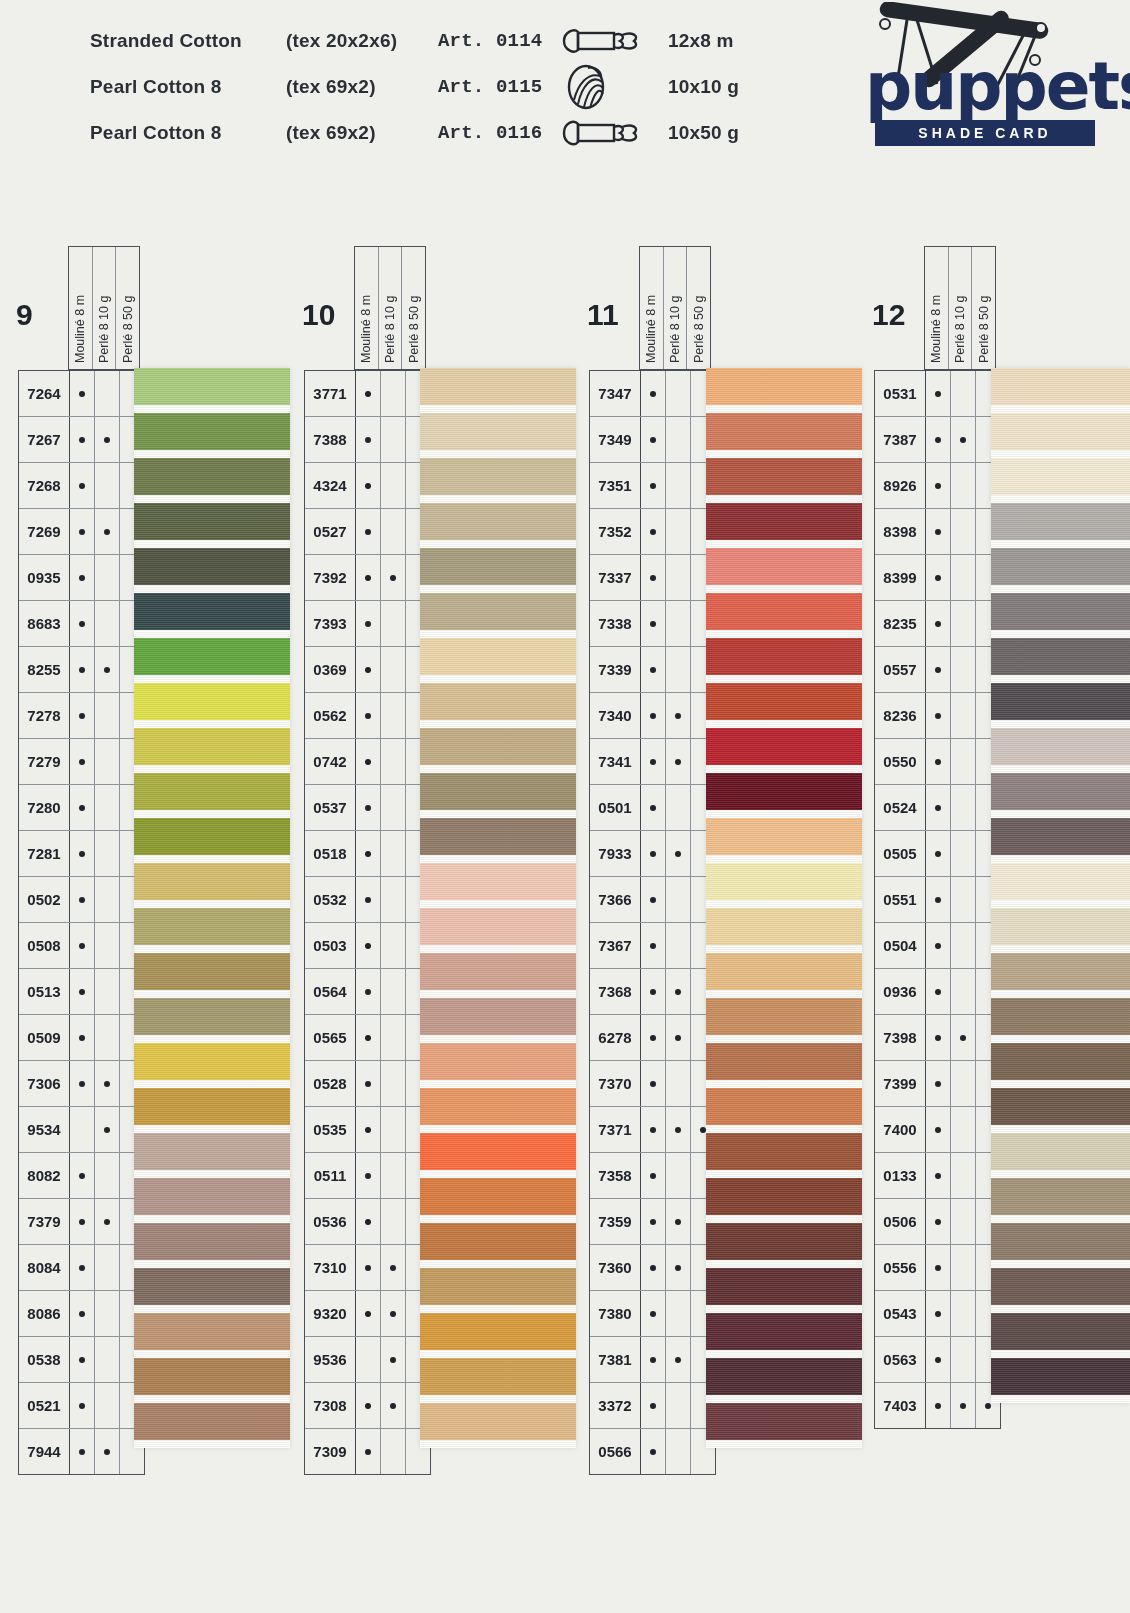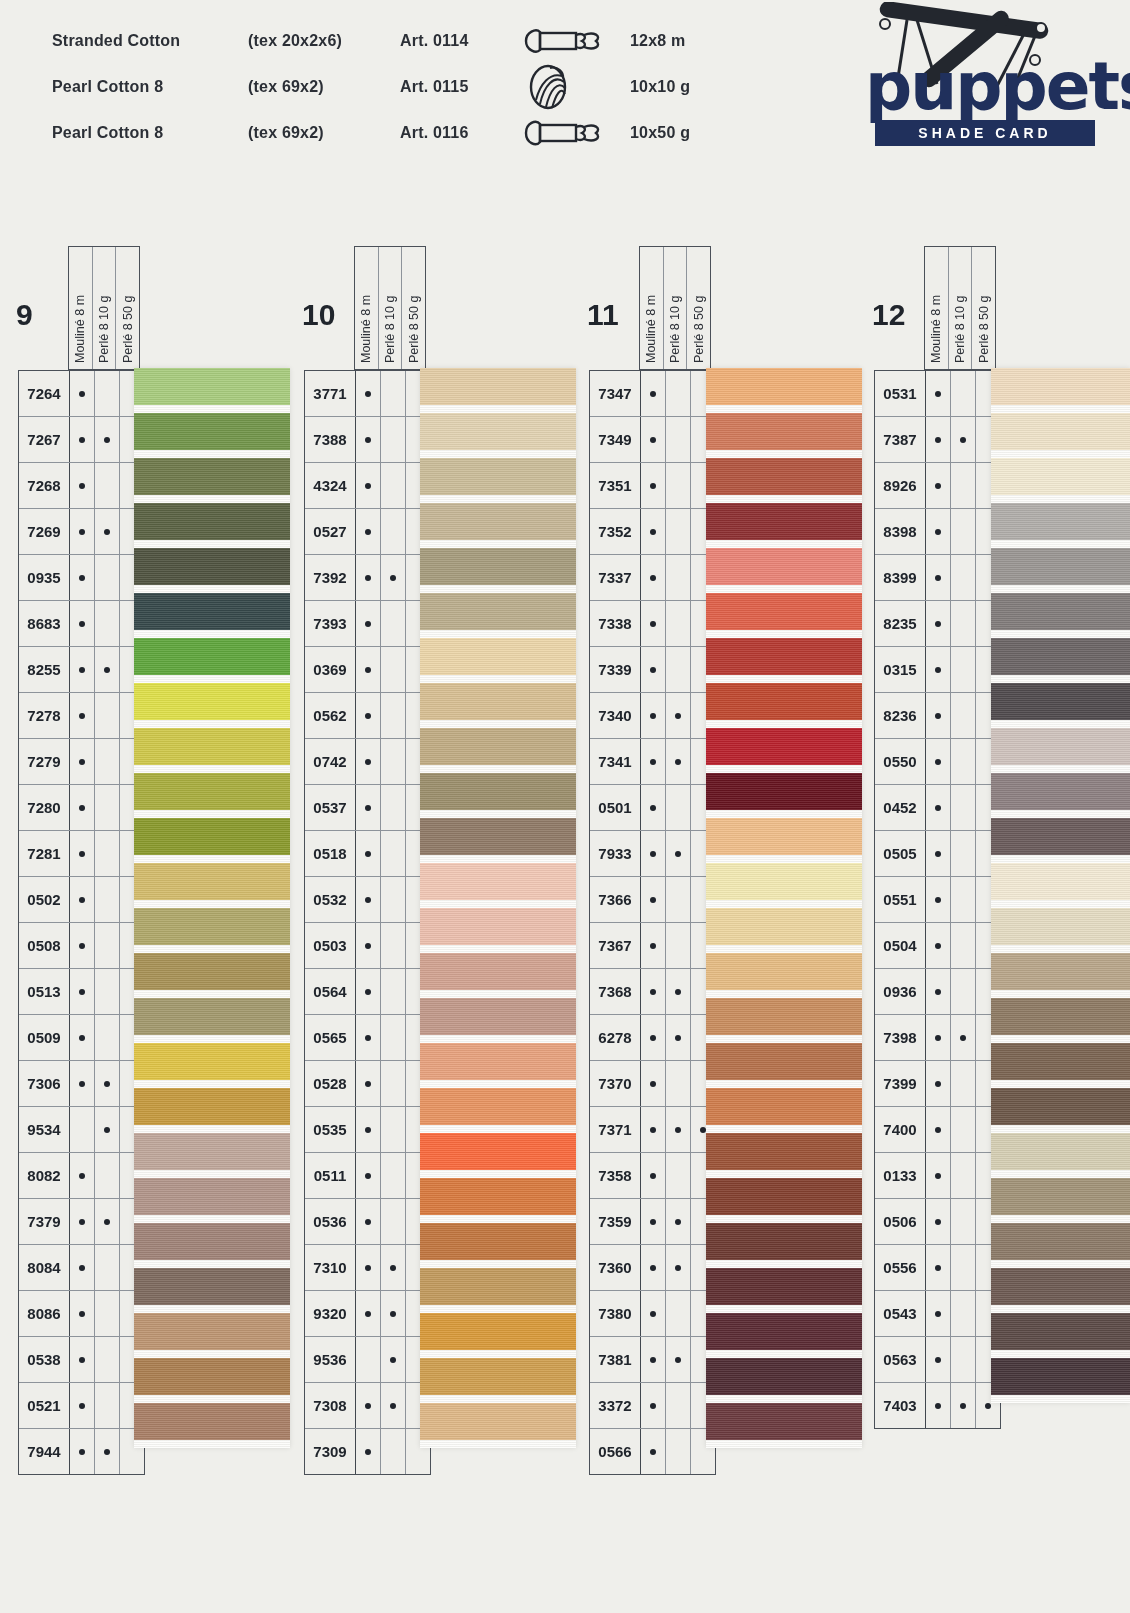--- a/index.html
+++ b/index.html
@@ -12,25 +12,25 @@
     overflow:hidden;
     position:relative;
   }
   
   #header{
     position:absolute;left:0;top:0;width:1130px;height:230px;
   }
   .legend{position:absolute;left:52px;top:18px;}
   .legend-row{
     display:flex;align-items:center;height:46px;
-    font-size:16px;font-weight:bold;letter-spacing:.2px;
+    font-size:19px;font-weight:bold;letter-spacing:.2px;margin-left:38px;
   }
   .lg-name{width:196px;}
   .lg-tex{width:152px;}
-  .lg-art{width:122px;}
+  .lg-art{width:122px;font-family:Liberation Mono, monospace;}
   .lg-icon{width:108px;display:flex;align-items:center;justify-content:flex-start;}
   .lg-qty{width:120px;text-align:left;}
 
   
   #logo{position:absolute;left:845;top:0;}
   #logo{left:845px;top:2px;width:270px;height:155px;}
   .logo-word{
     position:absolute;left:20px;top:46px;
     font-size:66px;font-weight:bold;letter-spacing:-2px;
     color:#20305c;font-family:"DejaVu Sans", sans-serif;
@@ -1332,21 +1332,21 @@
             <span class="dot"></span>
           </div>
           <div class="chk">
             <span class="dot off"></span>
           </div>
           <div class="chk">
             <span class="dot off"></span>
           </div>
         </div>
         <div class="row">
-          <div class="code">0315</div>
+          <div class="code">0557</div>
           <div class="chk">
             <span class="dot"></span>
           </div>
           <div class="chk">
             <span class="dot off"></span>
           </div>
           <div class="chk">
             <span class="dot off"></span>
           </div>
         </div>
@@ -1368,21 +1368,21 @@
             <span class="dot"></span>
           </div>
           <div class="chk">
             <span class="dot off"></span>
           </div>
           <div class="chk">
             <span class="dot off"></span>
           </div>
         </div>
         <div class="row">
-          <div class="code">0452</div>
+          <div class="code">0524</div>
           <div class="chk">
             <span class="dot"></span>
           </div>
           <div class="chk">
             <span class="dot off"></span>
           </div>
           <div class="chk">
             <span class="dot off"></span>
           </div>
         </div>

